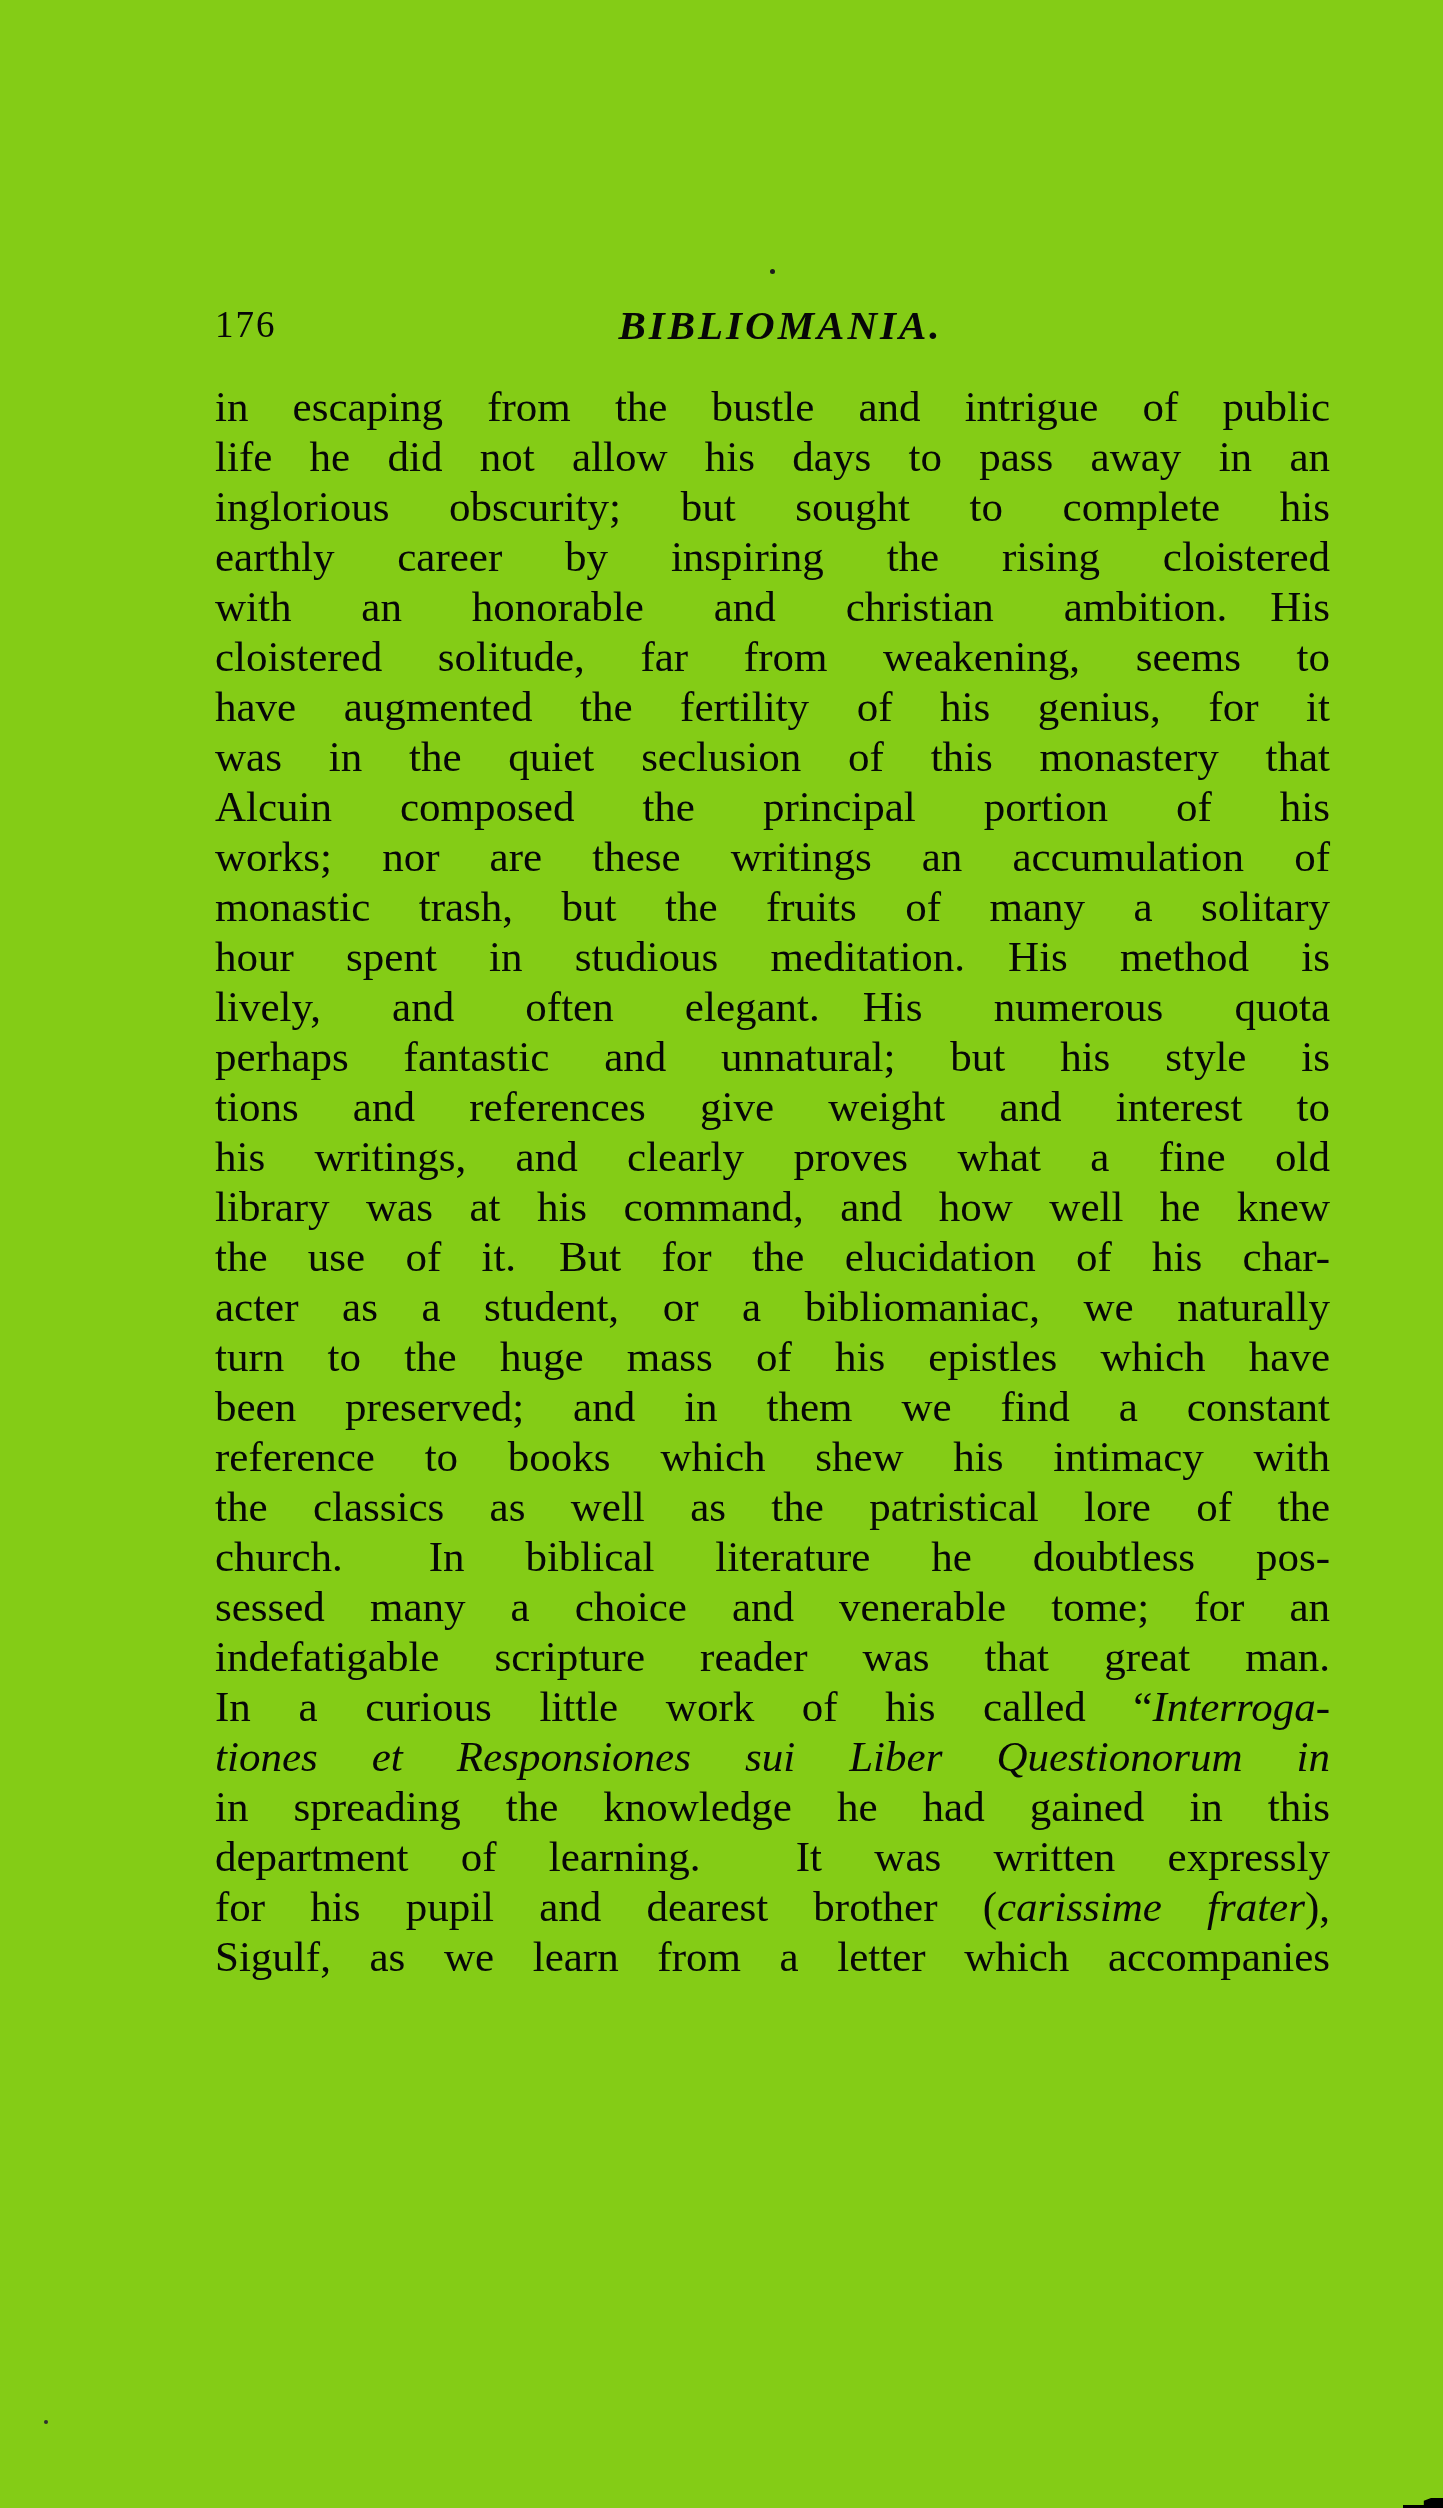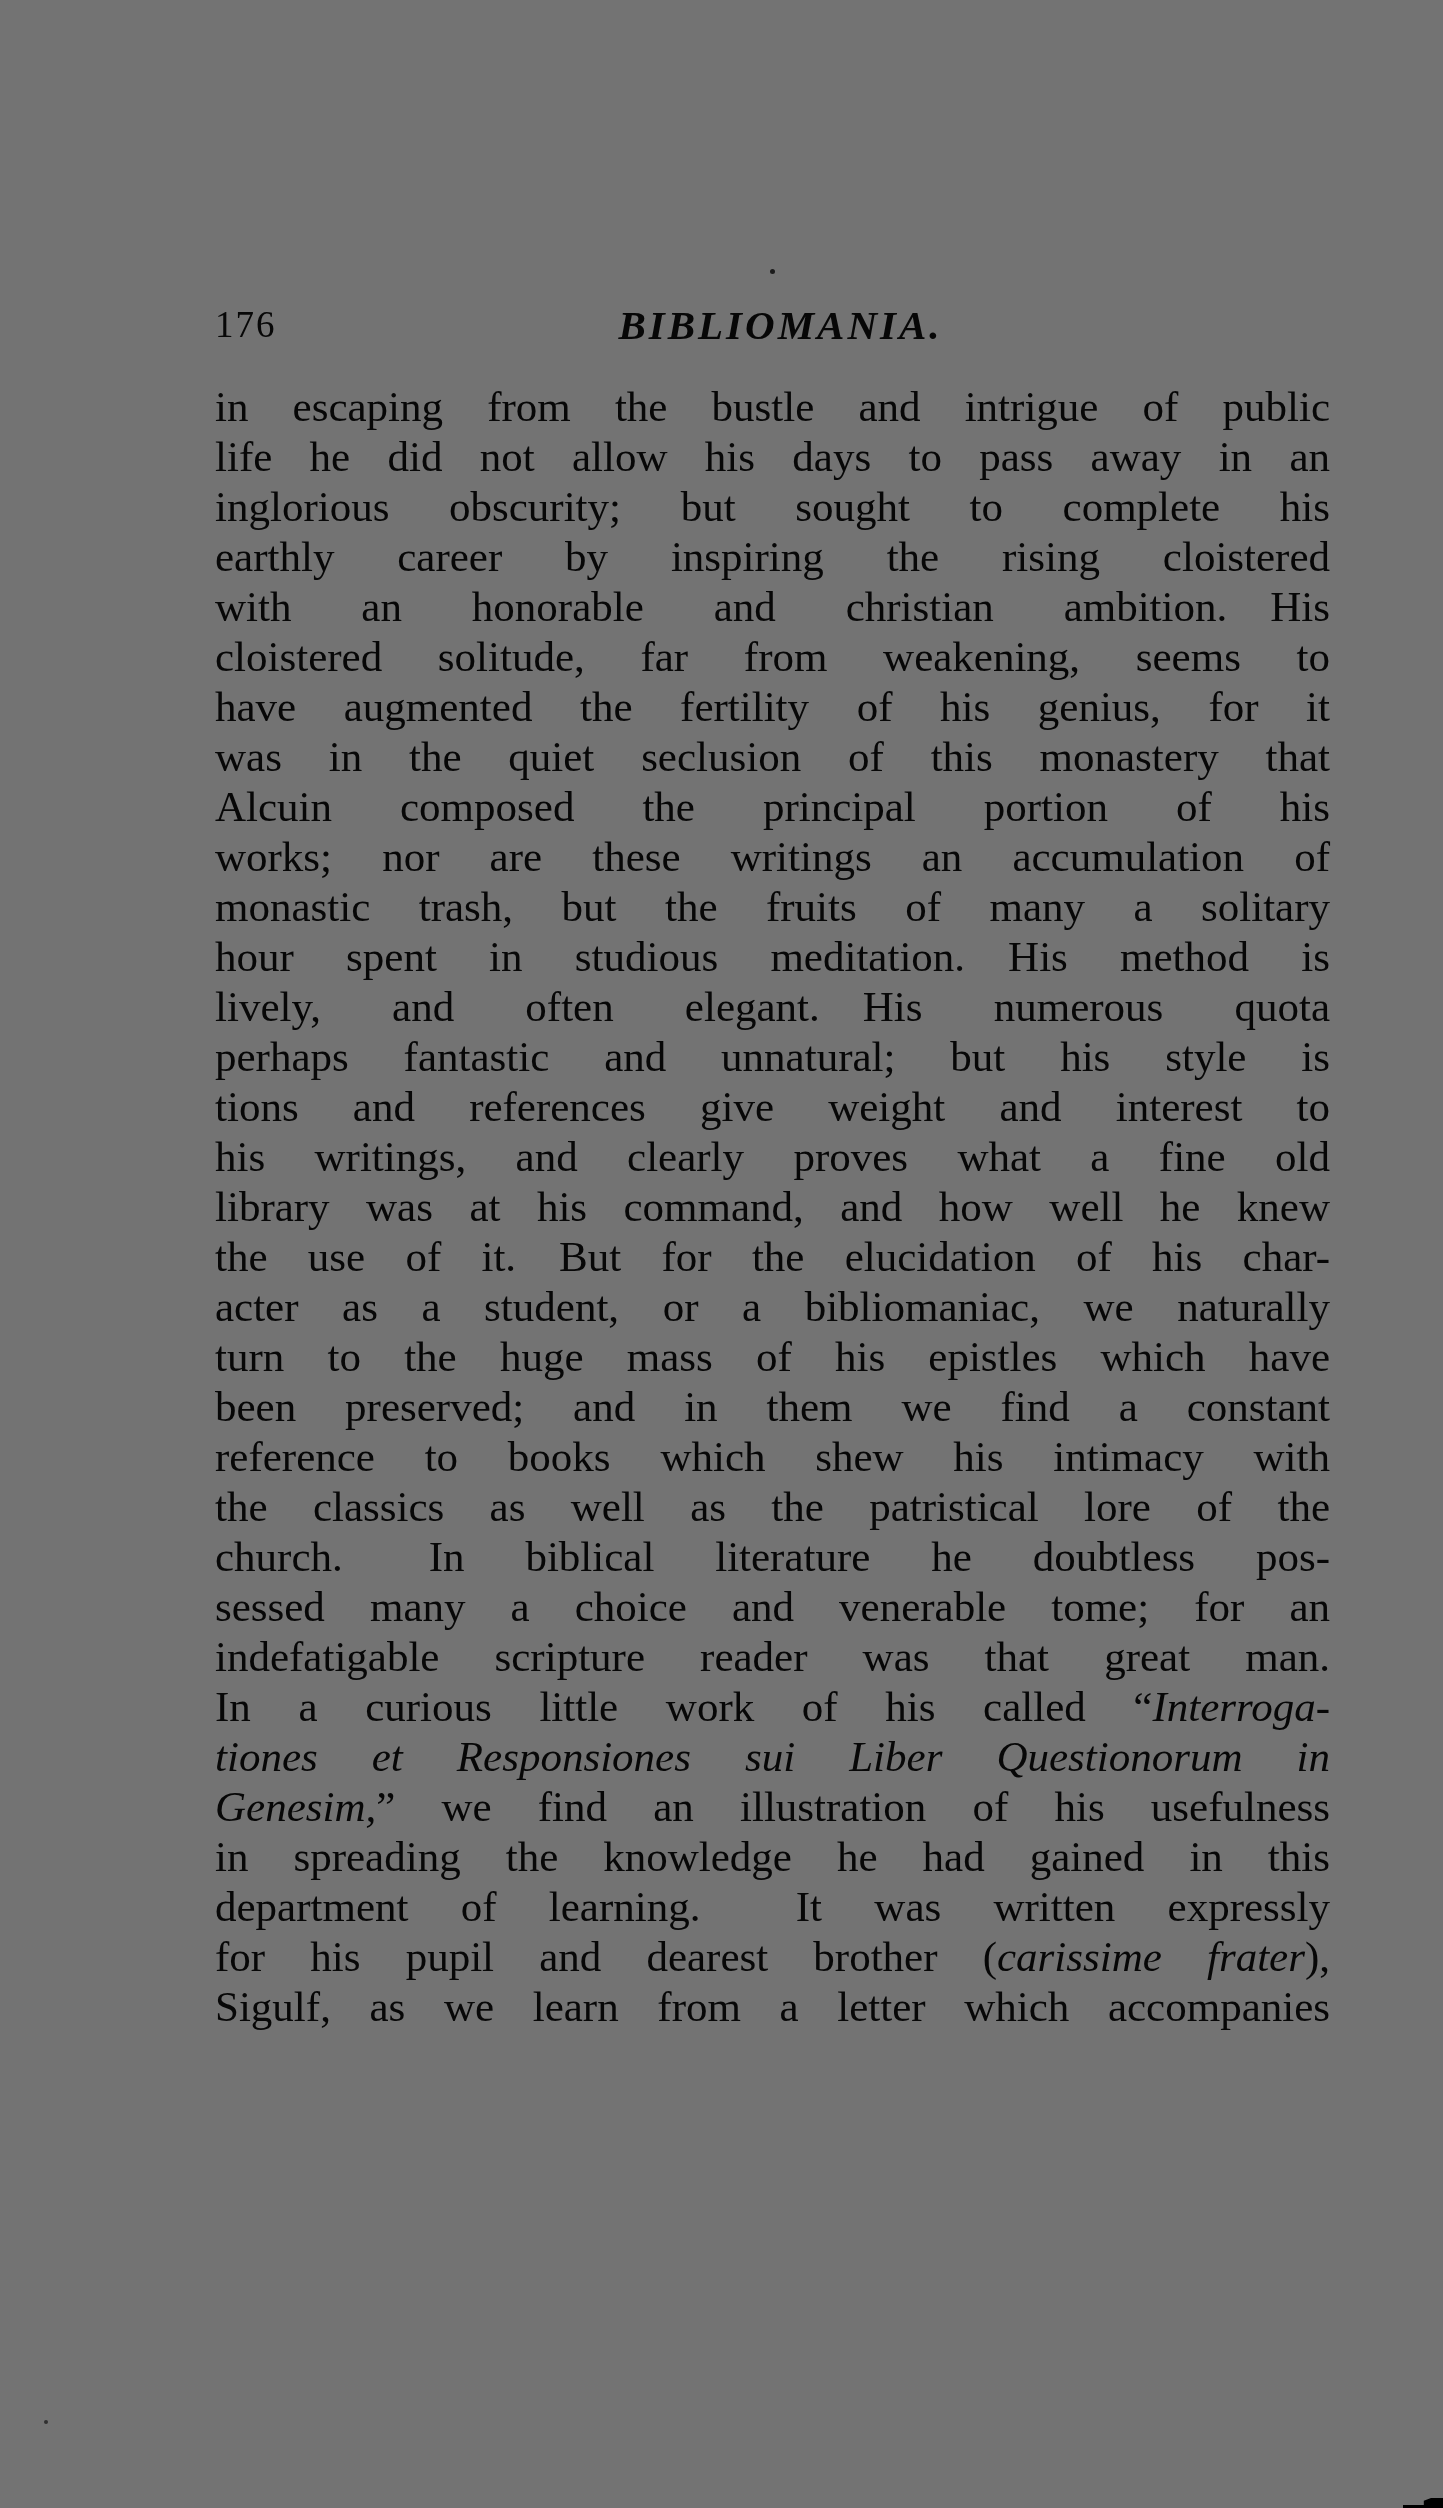--- a/index.html
+++ b/index.html
@@ -1,20 +1,20 @@
 <!DOCTYPE html>
 <html><head>
 <meta charset="utf-8">
 <style>
   html,body{margin:0;padding:0;background:#ffffff;}
   .page{
     position:relative;
     width:1443px;
     height:2508px;
-    background:#737373;
+    background:#84cc16;
     overflow:hidden;
     font-family:"Liberation Serif", serif;
     color:#070707;
   }
   .page-header{
     position:absolute;
     left:215px;
     top:298px;
     width:1115px;
     height:54px;
@@ -96,21 +96,20 @@
       <div class="line"><span>acter as a student, or a bibliomaniac, we naturally</span></div>
       <div class="line"><span>turn to the huge mass of his epistles which have</span></div>
       <div class="line"><span>been preserved; and in them we find a constant</span></div>
       <div class="line"><span>reference to books which shew his intimacy with</span></div>
       <div class="line"><span>the classics as well as the patristical lore of the</span></div>
       <div class="line"><span>church.  In biblical literature he doubtless pos-</span></div>
       <div class="line"><span>sessed many a choice and venerable tome; for an</span></div>
       <div class="line"><span>indefatigable scripture reader was that great man.</span></div>
       <div class="line"><span>In a curious little work of his called “</span><span class="it">Interroga-</span></div>
       <div class="line"><span class="it">tiones et Responsiones sui Liber Questionorum in</span></div>
-      <div class="line"><span class="it">Genesim,</span><span>” we find an illustration of his usefulness</span></div>
       <div class="line"><span>in spreading the knowledge he had gained in this</span></div>
       <div class="line"><span>department of learning.  It was written expressly</span></div>
       <div class="line"><span>for his pupil and dearest brother (</span><span class="it">carissime frater</span><span>),</span></div>
       <div class="line"><span>Sigulf, as we learn from a letter which accompanies</span></div>
     </main>
 
   <div class="speck speck-1"></div>
   <div class="speck speck-2"></div>
   <div class="corner-mark"></div>
 </div>

